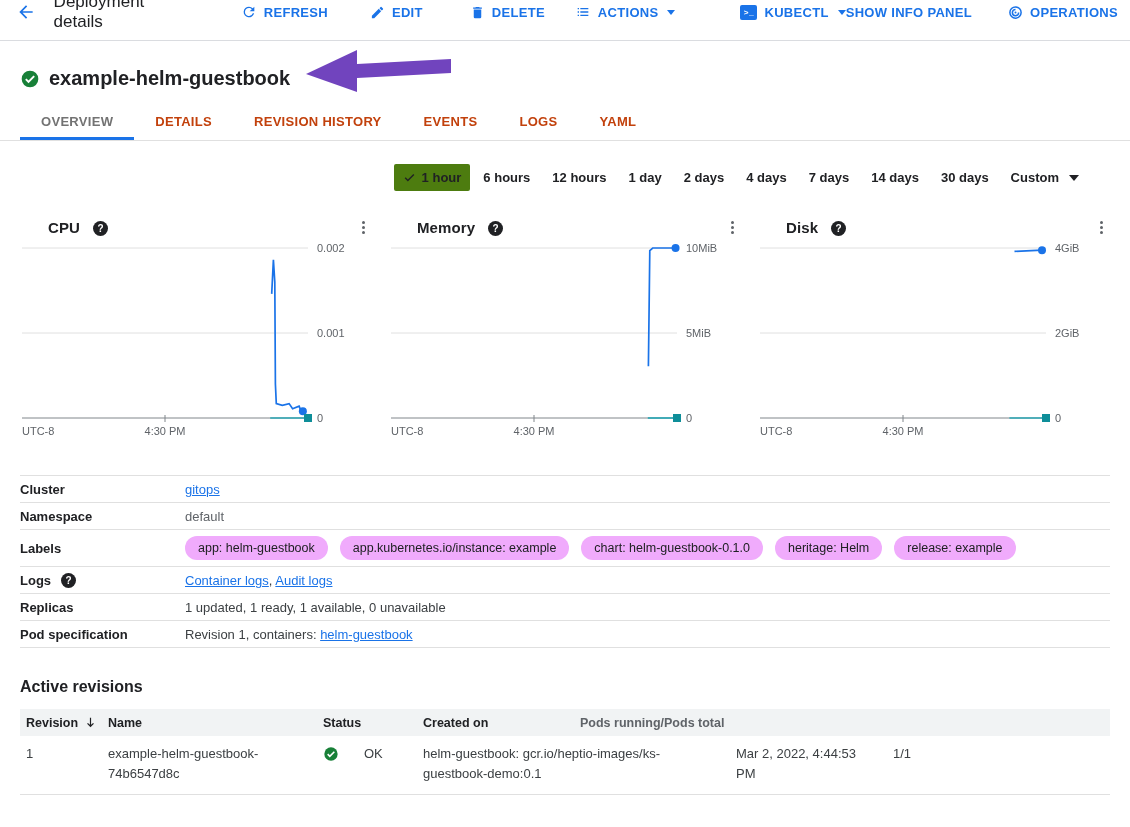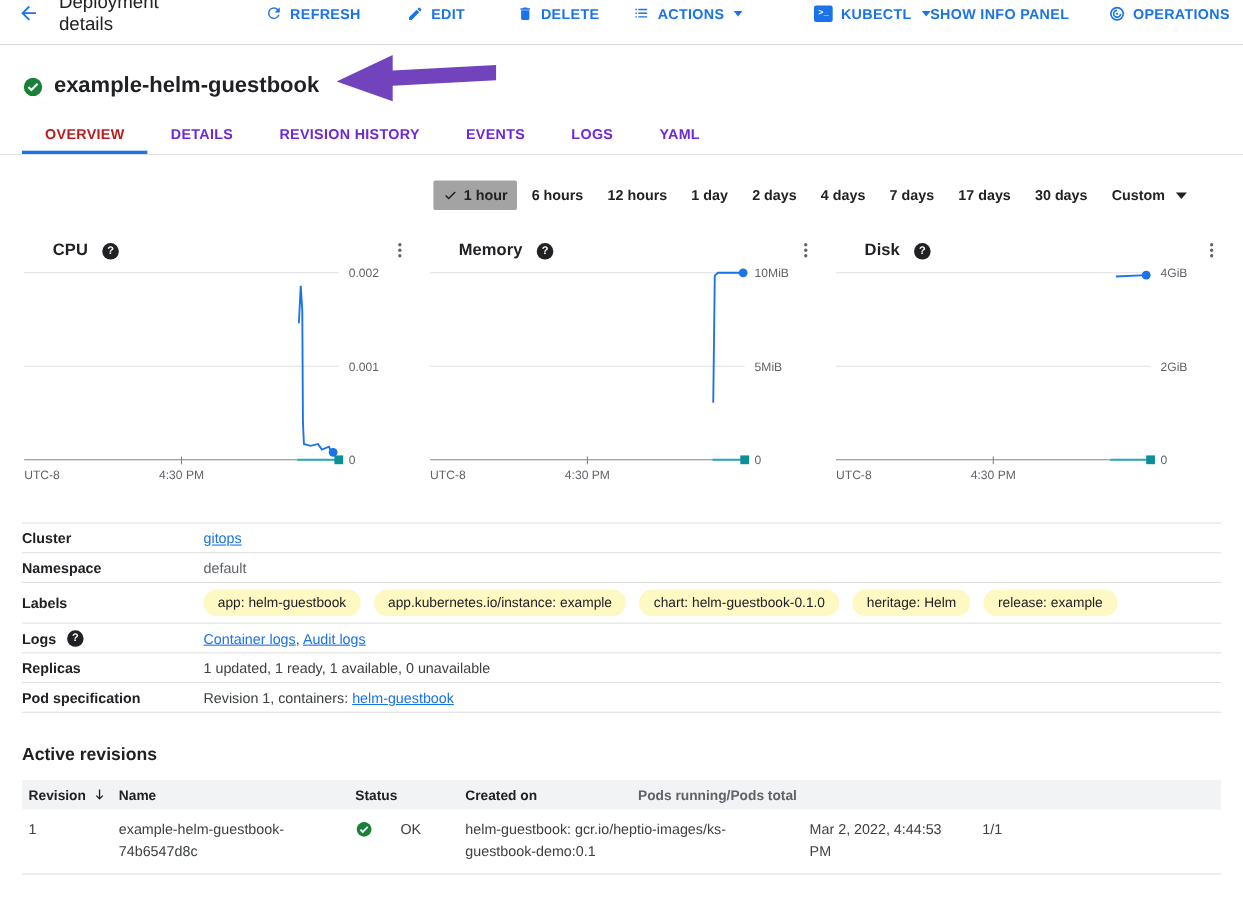--- a/index.html
+++ b/index.html
@@ -21,28 +21,28 @@
   .m-sip { margin-left:auto; } .m-ops { margin-left:36px; margin-right:2px; }
 
   
   .res-header { display:flex; align-items:center; gap:9px; margin:26px 0 0 20px; position:relative; }
   .res-title { font-size:20px; font-weight:bold; }
   .annot-arrow { position:absolute; left:283px; top:-22px; pointer-events:none; }
 
   
   .tabs { display:flex; margin-top:15px; border-bottom:1px solid #e0e0e0; padding-left:20px; }
   .tab { padding:0 21px; height:35px; display:flex; align-items:center; font-size:13px; font-weight:bold;
-    letter-spacing:.3px; color:#6d28d9; cursor:pointer; border-bottom:3px solid transparent; }
-  .tab.active { color:#b91c1c; border-bottom-color:#1a73e8; }
+    letter-spacing:.3px; color:#c2410c; cursor:pointer; border-bottom:3px solid transparent; }
+  .tab.active { color:#737373; border-bottom-color:#1a73e8; }
 
   
   .time-bar { display:flex; justify-content:flex-end; align-items:center; gap:4px; margin:23px 42px 0 0; }
   .time-opt { font-size:13px; font-weight:bold; color:#202124; padding:6px 9px; border-radius:2px;
     cursor:pointer; display:inline-flex; align-items:center; gap:6px; white-space:nowrap; }
-  .time-opt.selected { background:#a3a3a3; }
+  .time-opt.selected { background:#4d7c0f; }
   .caret-dark { width:0; height:0; border-left:5px solid transparent; border-right:5px solid transparent; border-top:6px solid #202124; margin-left:4px; }
 
   
   .charts { display:flex; justify-content:space-between; padding:0 20px; margin-top:13px; }
   .chart-panel { width:352px; }
   .chart-head { display:flex; align-items:flex-end; height:32px; padding-left:28px; }
   .chart-title { font-size:15px; font-weight:bold; letter-spacing:.1px; }
   .help-icon { width:15px; height:15px; border-radius:50%; background:#202124; color:#fff; font-size:10px;
     font-weight:bold; display:inline-flex; align-items:center; justify-content:center; margin-left:13px; cursor:pointer; }
   .kebab { margin-left:auto; width:18px; height:18px; display:flex; flex-direction:column; align-items:center;
@@ -53,21 +53,21 @@
   
   .details { margin:34px 20px 0 20px; }
   .d-row { display:flex; align-items:flex-start; border-top:1px solid #e0e0e0; padding:5px 0; min-height:24px; }
   .d-row:last-child { border-bottom:1px solid #e0e0e0; }
   .d-label { width:165px; font-size:13px; font-weight:bold; color:#202124; display:flex; align-items:center; gap:10px; padding-top:1px; }
   .d-label .help-icon { margin-left:0; }
   .d-value { font-size:13px; color:#3c4043; padding-top:1px; }
   .d-value.muted { color:#5f6368; }
   a.lnk { color:#1a73e8; text-decoration:underline; cursor:pointer; }
   .chips { display:flex; gap:12px; flex-wrap:wrap; }
-  .chip { background:#fef9c3; border-radius:14px; padding:5px 13px; font-size:12.5px; color:#202124; white-space:nowrap; }
+  .chip { background:#f0abfc; border-radius:14px; padding:5px 13px; font-size:12.5px; color:#202124; white-space:nowrap; }
 
   
   .section-title { font-size:16px; font-weight:bold; margin:30px 20px 0 20px; }
   .rev-table { margin:13px 20px 0 20px; }
   .t-head { display:flex; background:#f1f3f4; height:27px; align-items:center; }
   .t-row { display:flex; border-bottom:1px solid #e0e0e0; padding:8px 0 10px 0; }
   .th { font-size:12.5px; font-weight:bold; color:#202124; display:flex; align-items:center; gap:6px; }
   .th.muted { color:#5f6368; }
   .td { font-size:13px; color:#3c4043; line-height:1.55; }
   .c1 { width:88px; padding-left:6px; } .c2 { width:215px; } .c3 { width:100px; }
@@ -175,21 +175,21 @@
         <path d="M4 12.5l5 5L20 6.5" fill="none" stroke="#202124" stroke-width="2.6"></path>
       </svg>
     <span>1 hour</span>
   </div>
   <div class="time-opt">6 hours</div>
   <div class="time-opt">12 hours</div>
   <div class="time-opt">1 day</div>
   <div class="time-opt">2 days</div>
   <div class="time-opt">4 days</div>
   <div class="time-opt">7 days</div>
-  <div class="time-opt">17 days</div>
+  <div class="time-opt">14 days</div>
   <div class="time-opt">30 days</div>
   <div class="time-opt">
     <span>Custom</span>
     <span class="caret-dark"></span>
   </div>
 </div>
 
 <div class="charts">
   <div class="chart-panel">
     <div class="chart-head">

